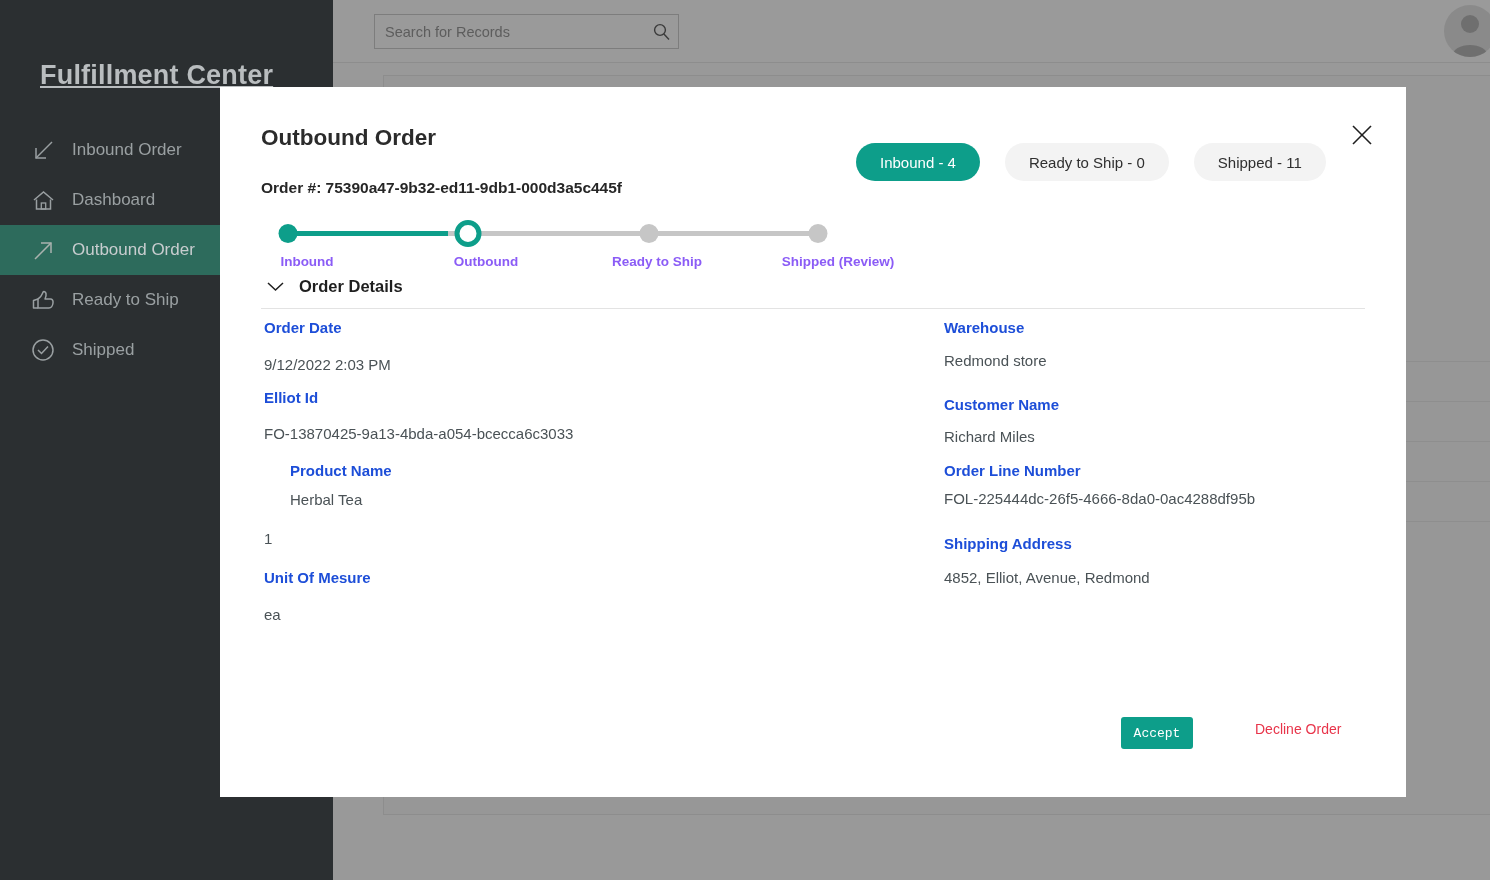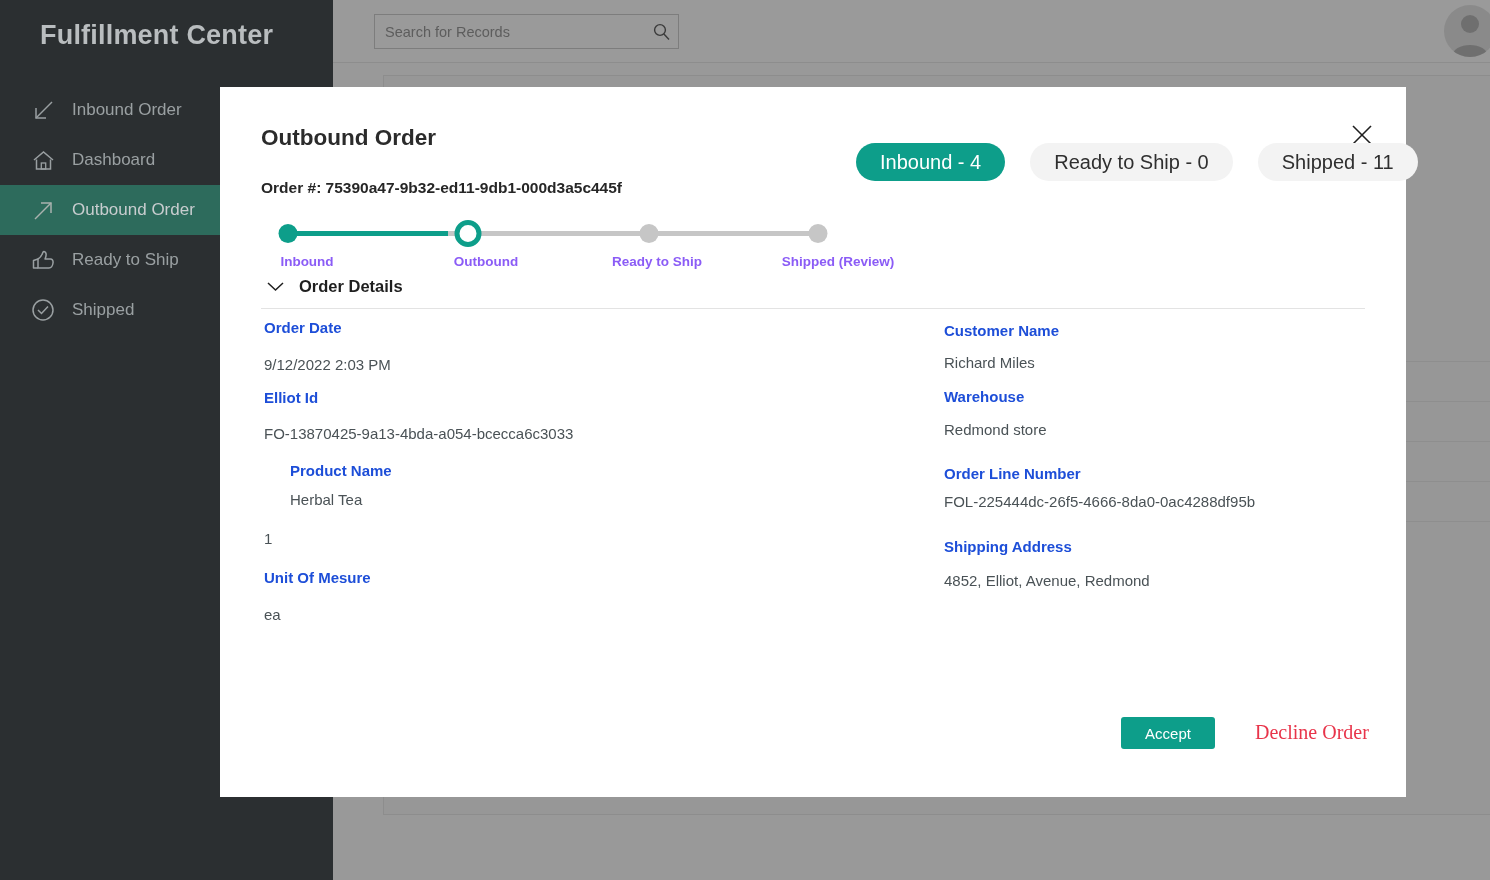--- a/index.html
+++ b/index.html
@@ -20,23 +20,24 @@
   #sidebar {
     position: absolute; left: 0; top: 0;
     width: 333px; height: 880px;
     background: #2b2f31;
     z-index: 2;
   }
   #sidebar-title {
     color: #b9bdbf;
     font-size: 27px;
     font-weight: bold;
-    padding: 20px 0 0 40px;
+    padding: 60px 0 0 40px;
     letter-spacing: 0.2px;
     white-space: nowrap;
+    text-decoration: underline;
   }
   #sidebar-nav { margin-top: 34px; }
   .nav-item {
     display: flex; align-items: center;
     height: 50px;
     padding-left: 24px;
     color: #9aa0a2;
     font-size: 17px;
     cursor: pointer;
   }
@@ -130,21 +131,21 @@
   
   #pills {
     position: absolute; left: 636px; top: 56px;
     display: flex; gap: 25px; align-items: center;
   }
   .pill {
     height: 38px;
     border-radius: 19px;
     display: flex; align-items: center; justify-content: flex-end;
     padding: 0 24px;
-    font-size: 20px;
+    font-size: 15px;
     background: #f3f3f3;
     color: #2f2f2f;
     cursor: pointer;
     white-space: nowrap;
   }
   .pill.active { background: #0d9e8a; color: #ffffff; }
 
   
   #stepper {
     position: absolute; left: 46px; top: 128px;
@@ -203,32 +204,32 @@
     white-space: nowrap;
   }
   .field-value {
     font-size: 15px; color: #4a5256;
     white-space: nowrap;
   }
 
   
   #accept-btn {
     position: absolute; left: 901px; top: 630px;
-    width: 94px; height: 32px;
+    width: 72px; height: 32px;
     background: #0d9e8a; color: #ffffff;
     border: none; border-radius: 3px;
-    font-family: Liberation Sans, sans-serif;
-    font-size: 15px;
+    font-family: Liberation Mono, monospace;
+    font-size: 13px;
     cursor: pointer;
   }
   #decline-btn {
     position: absolute; left: 1035px; top: 634px;
-    color: #e8344a; font-size: 20px;
+    color: #e8344a; font-size: 14px;
     background: none; border: none; padding: 0;
-    font-family: Liberation Serif, serif;
+    font-family: Liberation Sans, sans-serif;
     cursor: pointer;
     white-space: nowrap;
   }
 </style>
 </head>
 <body>
 
 <div id="app">
 
   <div id="main">
@@ -391,28 +392,28 @@
       <div class="field" style="margin-bottom:22px;">
         <div class="field-value" style="margin-top:17px;">1</div>
       </div>
       <div class="field">
         <div class="field-label">Unit Of Mesure</div>
         <div class="field-value" style="margin-top:20px;">ea</div>
       </div>
     </div>
 
     <div id="fields-right">
+      <div class="field" style="margin-bottom:27px;">
+        <div class="field-label">Warehouse</div>
+        <div class="field-value" style="margin-top:16px;">Redmond store</div>
+      </div>
       <div class="field" style="margin-bottom:17px;margin-top:3px;">
         <div class="field-label">Customer Name</div>
         <div class="field-value" style="margin-top:15px;"> Richard Miles</div>
       </div>
-      <div class="field" style="margin-bottom:27px;">
-        <div class="field-label">Warehouse</div>
-        <div class="field-value" style="margin-top:16px;">Redmond store</div>
-      </div>
       <div class="field" style="margin-bottom:28px;">
         <div class="field-label">Order Line Number</div>
         <div class="field-value" style="margin-top:11px;">FOL-225444dc-26f5-4666-8da0-0ac4288df95b</div>
       </div>
       <div class="field">
         <div class="field-label">Shipping Address</div>
         <div class="field-value" style="margin-top:17px;">4852, Elliot, Avenue, Redmond</div>
       </div>
     </div>
 

